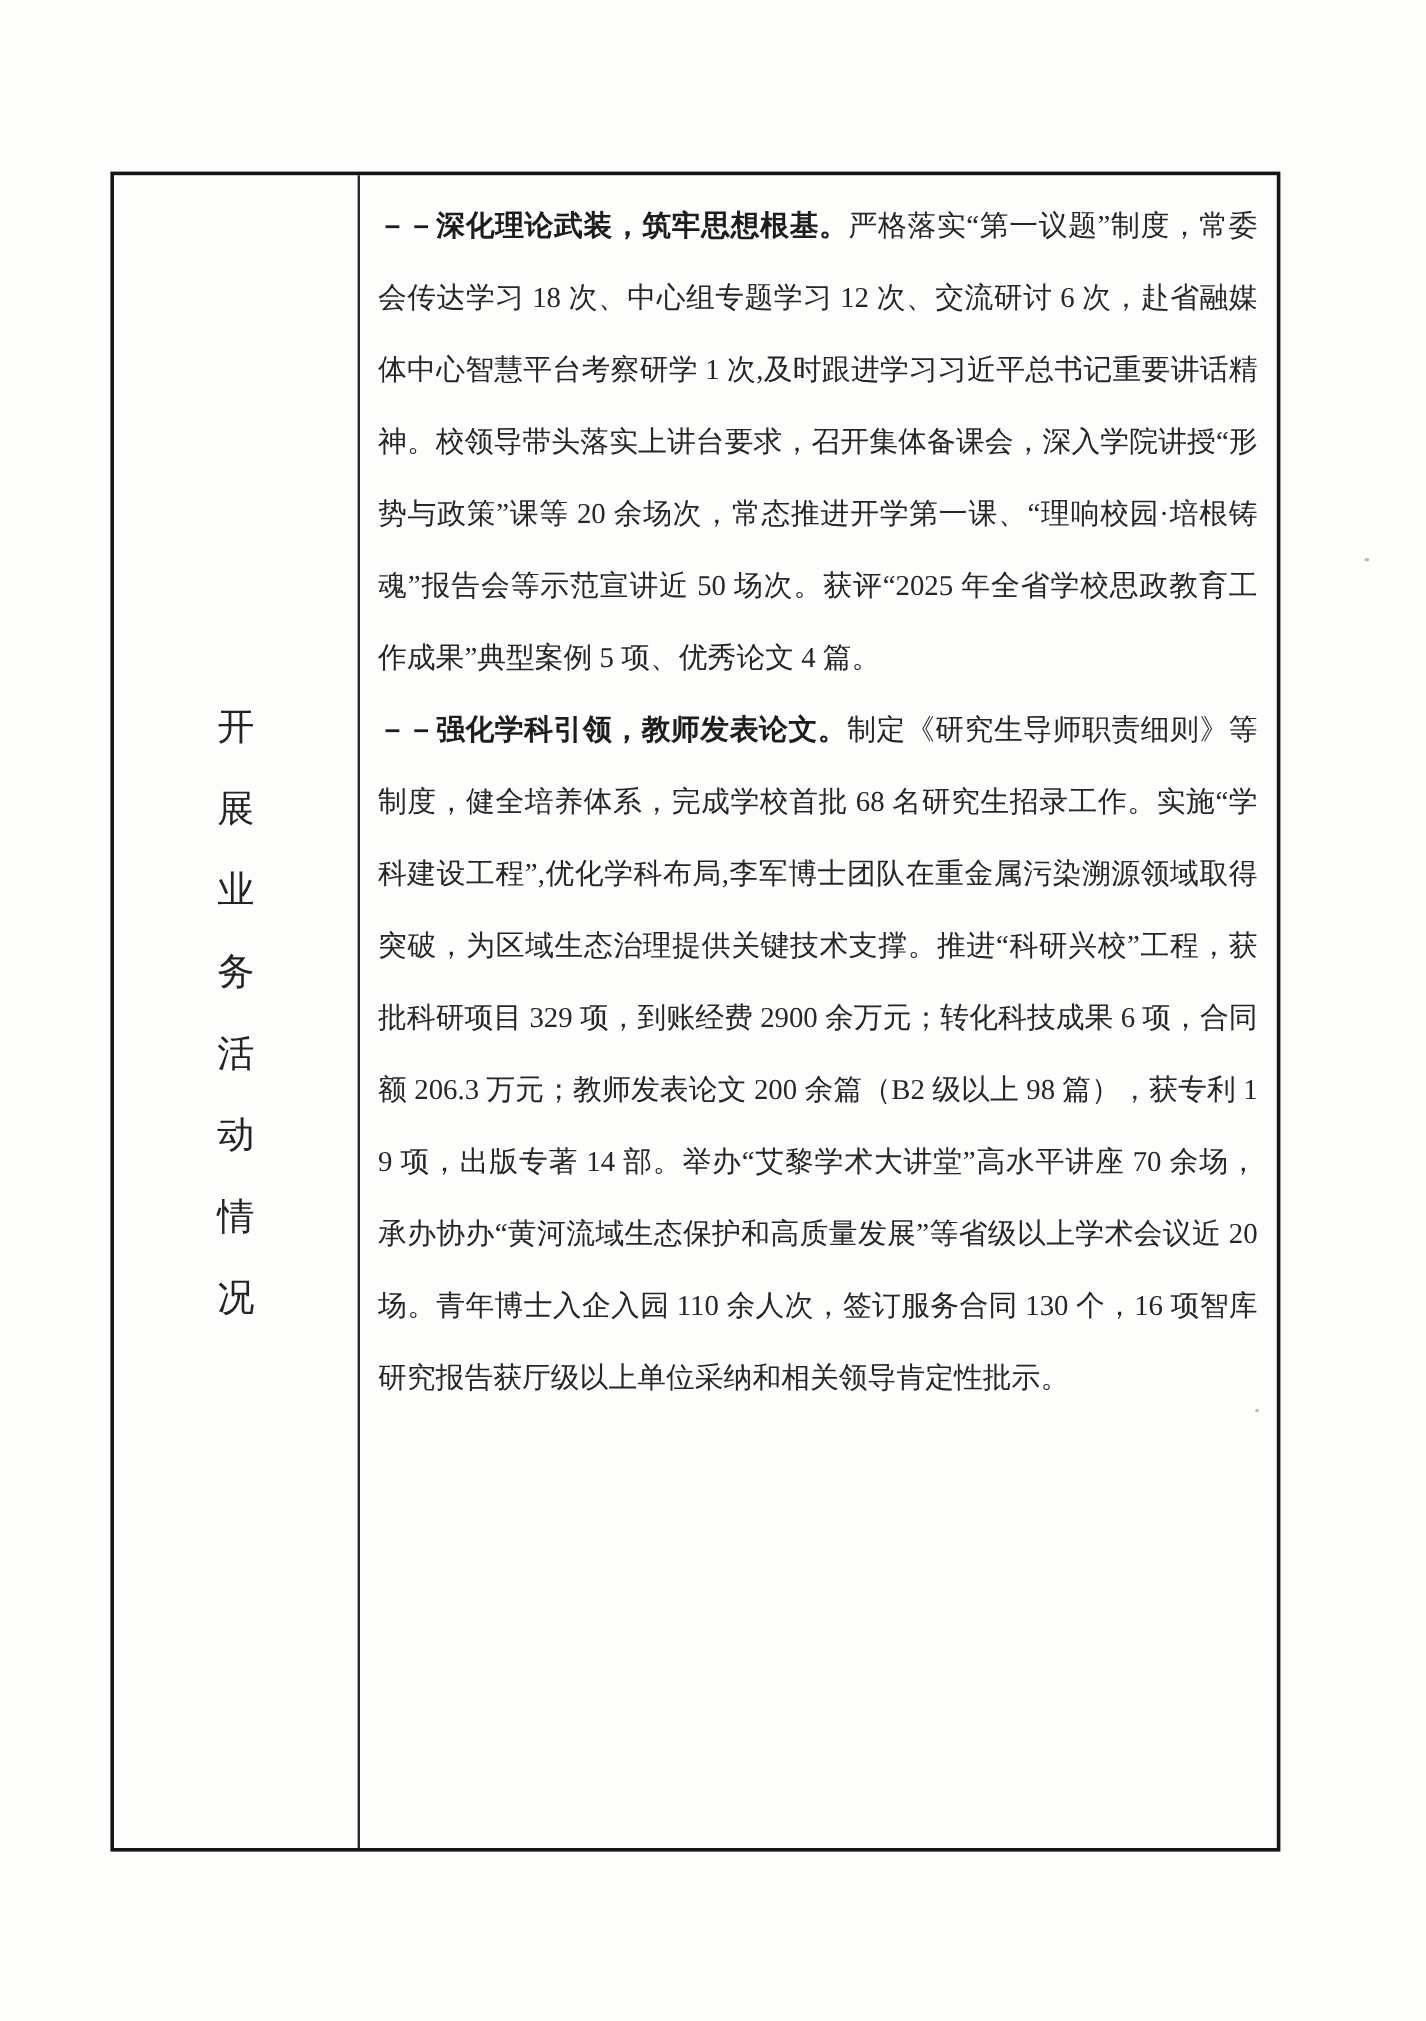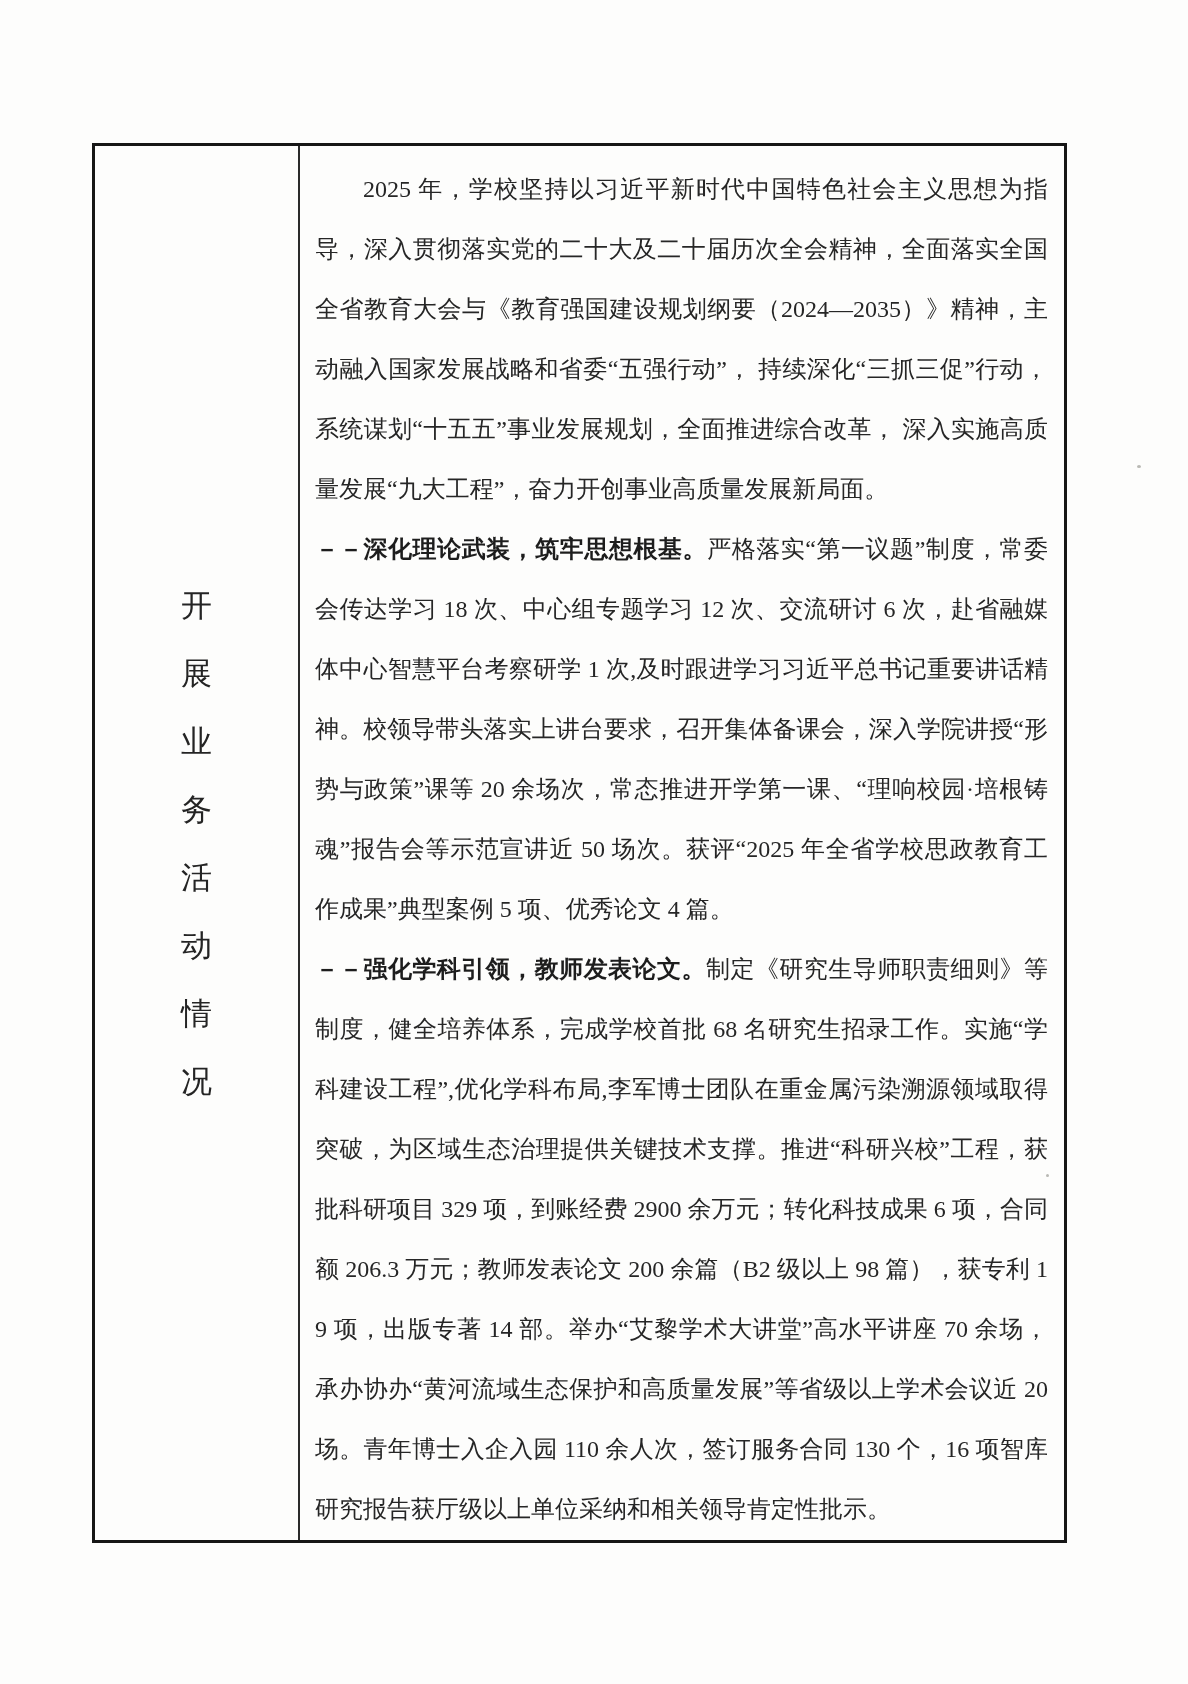--- a/index.html
+++ b/index.html
@@ -77,23 +77,20 @@
       <span class="label-char">展</span>
       <span class="label-char">业</span>
       <span class="label-char">务</span>
       <span class="label-char">活</span>
       <span class="label-char">动</span>
       <span class="label-char">情</span>
       <span class="label-char">况</span>
     </div>
 
     <div class="content-cell">
-      <p class="para indent">
-        <span>2025 年，学校坚持以习近平新时代中国特色社会主义思想为指导，深入贯彻落实党的二十大及二十届历次全会精神，全面落实全国全省教育大会与《教育强国建设规划纲要（2024—2035）》精神，主动融入国家发展战略和省委“五强行动”， 持续深化“三抓三促”行动，系统谋划“十五五”事业发展规划，全面推进综合改革， 深入实施高质量发展“九大工程”，奋力开创事业高质量发展新局面。</span>
-      </p>
       <p class="para">
         <span class="lead">－－深化理论武装，筑牢思想根基。</span><span>严格落实“第一议题”制度，常委会传达学习 18 次、中心组专题学习 12 次、交流研讨 6 次，赴省融媒体中心智慧平台考察研学 1 次,及时跟进学习习近平总书记重要讲话精神。校领导带头落实上讲台要求，召开集体备课会，深入学院讲授“形势与政策”课等 20 余场次，常态推进开学第一课、“理响校园·培根铸魂”报告会等示范宣讲近 50 场次。获评“2025 年全省学校思政教育工作成果”典型案例 5 项、优秀论文 4 篇。</span>
       </p>
       <p class="para">
         <span class="lead">－－强化学科引领，教师发表论文。</span><span>制定《研究生导师职责细则》等制度，健全培养体系，完成学校首批 68 名研究生招录工作。实施“学科建设工程”,优化学科布局,李军博士团队在重金属污染溯源领域取得突破，为区域生态治理提供关键技术支撑。推进“科研兴校”工程，获批科研项目 329 项，到账经费 2900 余万元；转化科技成果 6 项，合同额 206.3 万元；教师发表论文 200 余篇（B2 级以上 98 篇），获专利 19 项，出版专著 14 部。举办“艾黎学术大讲堂”高水平讲座 70 余场，承办协办“黄河流域生态保护和高质量发展”等省级以上学术会议近 20 场。青年博士入企入园 110 余人次，签订服务合同 130 个，16 项智库研究报告获厅级以上单位采纳和相关领导肯定性批示。</span>
       </p>
     </div>
 
   </div>
 

